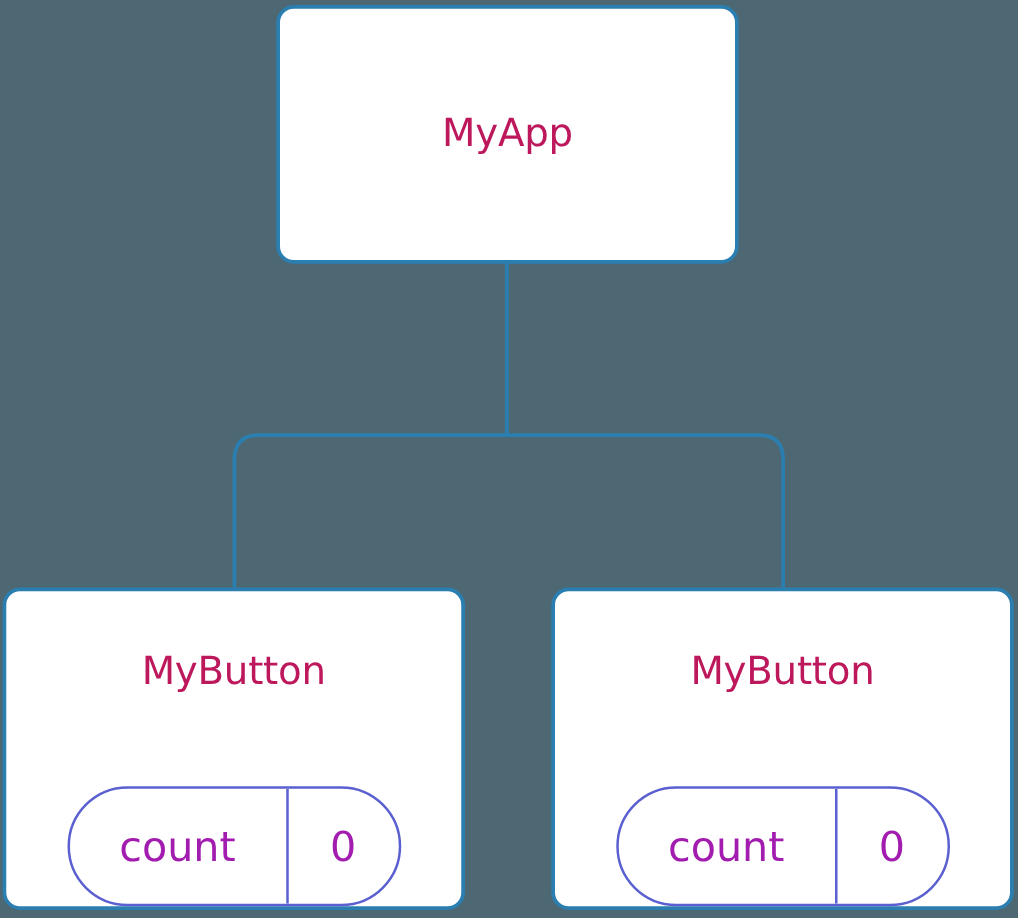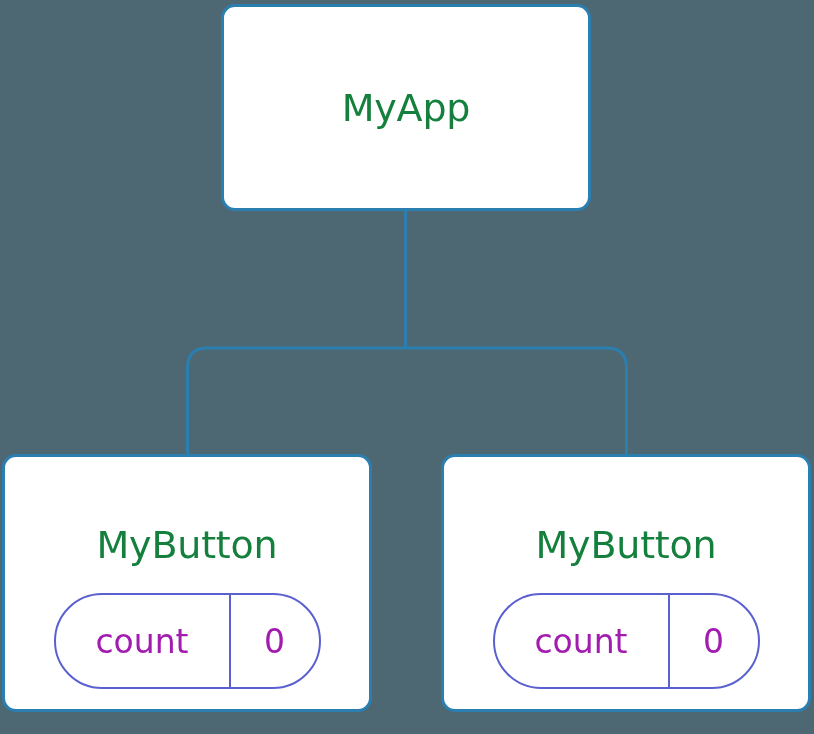--- a/index.html
+++ b/index.html
@@ -45,31 +45,31 @@
 
   .node-card.root {
     left: 221px;
     top: 4px;
     width: 370px;
     height: 207px;
     justify-content: center;
   }
 
   .node-card.child {
-    top: 454px;
+    top: 470px;
     width: 370px;
     height: 258px;
-    justify-content: center;
+    justify-content: space-between;
   }
   .node-card.child-left  { left: 2px; }
   .node-card.child-right { left: 441px; }
 
   .node-title {
-    color: #15803d;
-    font-size: 38px;
+    color: #be185d;
+    font-size: 31px;
     font-weight: 400;
     letter-spacing: -0.2px;
     line-height: 1;
     white-space: nowrap;
   }
   .node-card.child .node-title {
     margin-top: 49px;
   }
 
   

